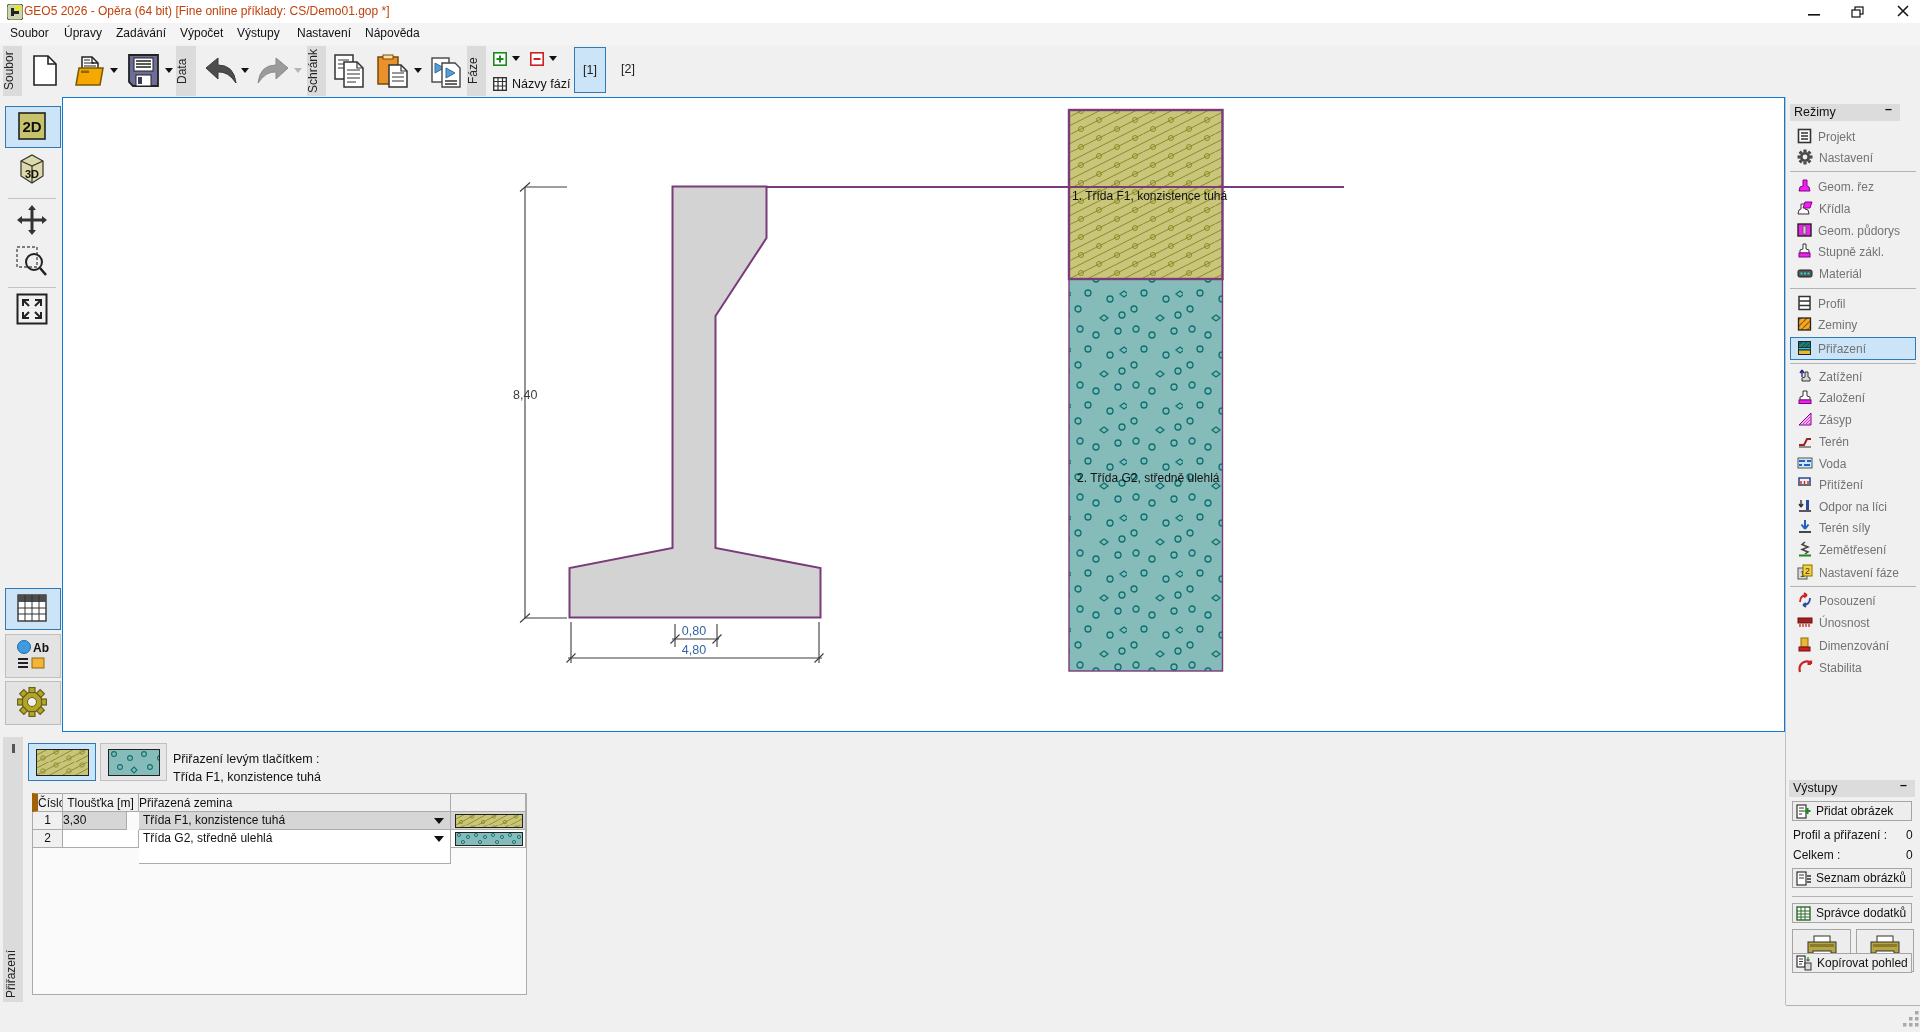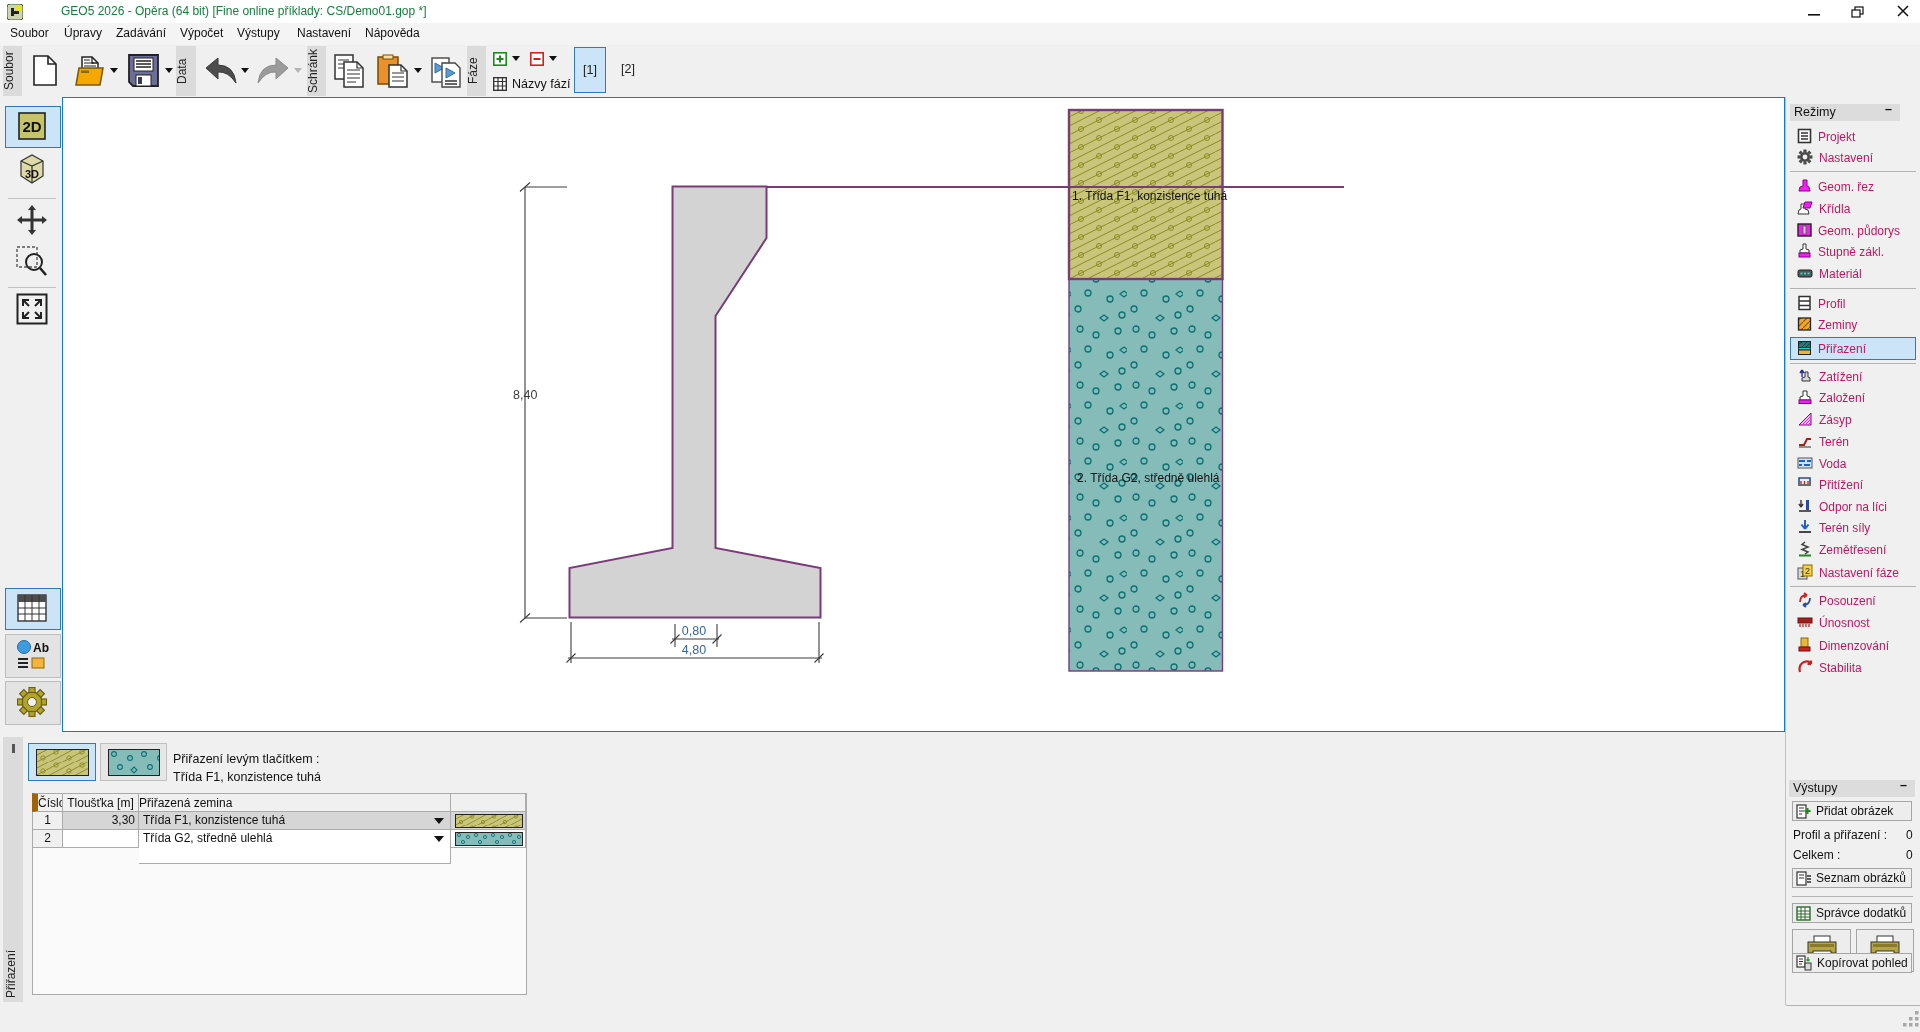--- a/index.html
+++ b/index.html
@@ -1,30 +1,30 @@
 <!DOCTYPE html>
 <html><head>
 <meta charset="utf-8">
 <style>
 html,body{margin:0;padding:0;width:1920px;height:1032px;overflow:hidden;
  font-family:"Liberation Sans",sans-serif;background:#f0f0f0;}
 .abs{position:absolute;}
 #titlebar{position:absolute;left:0;top:0;width:1920px;height:23px;background:#ffffff;}
-#titletxt{position:absolute;left:24px;top:4px;font-size:12px;color:#15803d;padding-left:37px;}
+#titletxt{position:absolute;left:24px;top:4px;font-size:12px;color:#c2410c;}
 #menubar{position:absolute;left:0;top:23px;width:1920px;height:22px;background:#f4f4f4;}
 .mitem{position:absolute;top:0;height:22px;line-height:21px;font-size:12px;color:#111;}
 #toolbar{position:absolute;left:0;top:45px;width:1920px;height:52px;background:#f0f0f0;}
 .vtab{position:absolute;top:46px;height:50px;background:#dbdbdb;color:#222;font-size:12px;}
 .vtab span{position:absolute;left:0;top:0;width:100%;height:100%;writing-mode:vertical-rl;
  transform:rotate(180deg);text-align:center;line-height:1;display:block;padding-left:3px;}
 .darr{position:absolute;width:0;height:0;border-left:4.5px solid transparent;border-right:4.5px solid transparent;
  border-top:5.5px solid #111;}
 .sideb{position:absolute;left:5px;width:54px;height:42px;}
 .sel{background:#cce4f7;border:1px solid #3079b5;}
-.ritem{position:absolute;left:1797px;height:20px;line-height:20px;font-size:12px;color:#be185d;white-space:nowrap;}
+.ritem{position:absolute;left:1797px;height:20px;line-height:20px;font-size:12px;color:#737373;white-space:nowrap;}
 .ritem svg{vertical-align:-3px;}
 .ritem .lbl{margin-left:6px;}
 .rsep{position:absolute;left:1790px;width:126px;height:1px;background:#b3b3b3;}
 .phead{position:absolute;background:#dcdcdc;font-size:12.5px;color:#111;}
 .obtn{position:absolute;left:1792px;width:120px;height:20px;background:#ededed;border:1px solid #a5a5a5;
  font-size:12px;color:#111;display:flex;align-items:center;box-sizing:border-box;white-space:nowrap;}
 .obtn svg{margin:0 5px 0 3px;flex:0 0 auto;}
 .olbl{position:absolute;font-size:12px;color:#111;}
 .cell{position:absolute;box-sizing:border-box;border-right:1px solid #ababab;border-bottom:1px solid #ababab;
  font-size:12px;color:#111;overflow:hidden;white-space:nowrap;}
@@ -475,21 +475,21 @@
   </pattern>
  </defs>
 </svg>
 
 <div class="abs" style="left:32px;top:793px;width:495px;height:202px;background:#fafafa;border:1px solid #ababab;box-sizing:border-box"></div>
 <div class="cell" style="left:32px;top:793px;width:31px;height:19px;background:#f0f0f0;border-top:1px solid #ababab;border-left:6px solid #a16207;text-align:center;line-height:18px">Číslo</div>
 <div class="cell" style="left:63px;top:793px;width:76px;height:19px;background:#f0f0f0;border-top:1px solid #ababab;text-align:center;line-height:18px">Tloušťka [m]</div>
 <div class="cell" style="left:139px;top:793px;width:312px;height:19px;background:#f0f0f0;border-top:1px solid #ababab;text-align:left;line-height:18px">Přiřazená zemina</div>
 <div class="cell" style="left:451px;top:793px;width:75px;height:19px;background:#f0f0f0;border-top:1px solid #ababab"></div>
 <div class="cell" style="left:32px;top:812px;width:31px;height:18px;background:#f0f0f0;border-left:1px solid #ababab;text-align:center;line-height:17px">1</div>
-<div class="cell" style="left:63px;top:812px;width:76px;height:18px;background:#d6d6d6;text-align:right;line-height:17px"><span style="margin-right:3px">3,30</span></div>
+<div class="cell" style="left:63px;top:812px;width:64px;height:18px;background:#d6d6d6;text-align:left;line-height:17px"><span style="margin-right:3px">3,30</span></div>
 <div class="cell" style="left:139px;top:812px;width:312px;height:18px;background:#d6d6d6;line-height:17px"><span style="margin-left:4px">Třída F1, konzistence tuhá</span><span style="position:absolute;right:6px;top:6px;width:0;height:0;border-left:5px solid transparent;border-right:5px solid transparent;border-top:6px solid #111"></span></div>
 <div class="cell" style="left:451px;top:812px;width:75px;height:18px;background:#d6d6d6"></div>
 <svg class="abs" style="left:455px;top:814px" width="68" height="14">
     <rect x="0.5" y="0.5" width="67" height="13" fill="url(#swY2)" stroke="#222"></rect>
   </svg>
 <div class="cell" style="left:32px;top:830px;width:31px;height:18px;background:#f0f0f0;border-left:1px solid #ababab;text-align:center;line-height:17px">2</div>
 <div class="cell" style="left:63px;top:830px;width:76px;height:18px;background:#fff"></div>
 <div class="cell" style="left:139px;top:830px;width:312px;height:34px;background:#fff;line-height:17px"><span style="margin-left:4px">Třída G2, středně ulehlá</span><span style="position:absolute;right:6px;top:6px;width:0;height:0;border-left:5px solid transparent;border-right:5px solid transparent;border-top:6px solid #111"></span></div>
 <div class="cell" style="left:451px;top:830px;width:75px;height:18px;background:#fff"></div>
 <svg class="abs" style="left:455px;top:832px" width="68" height="14">

